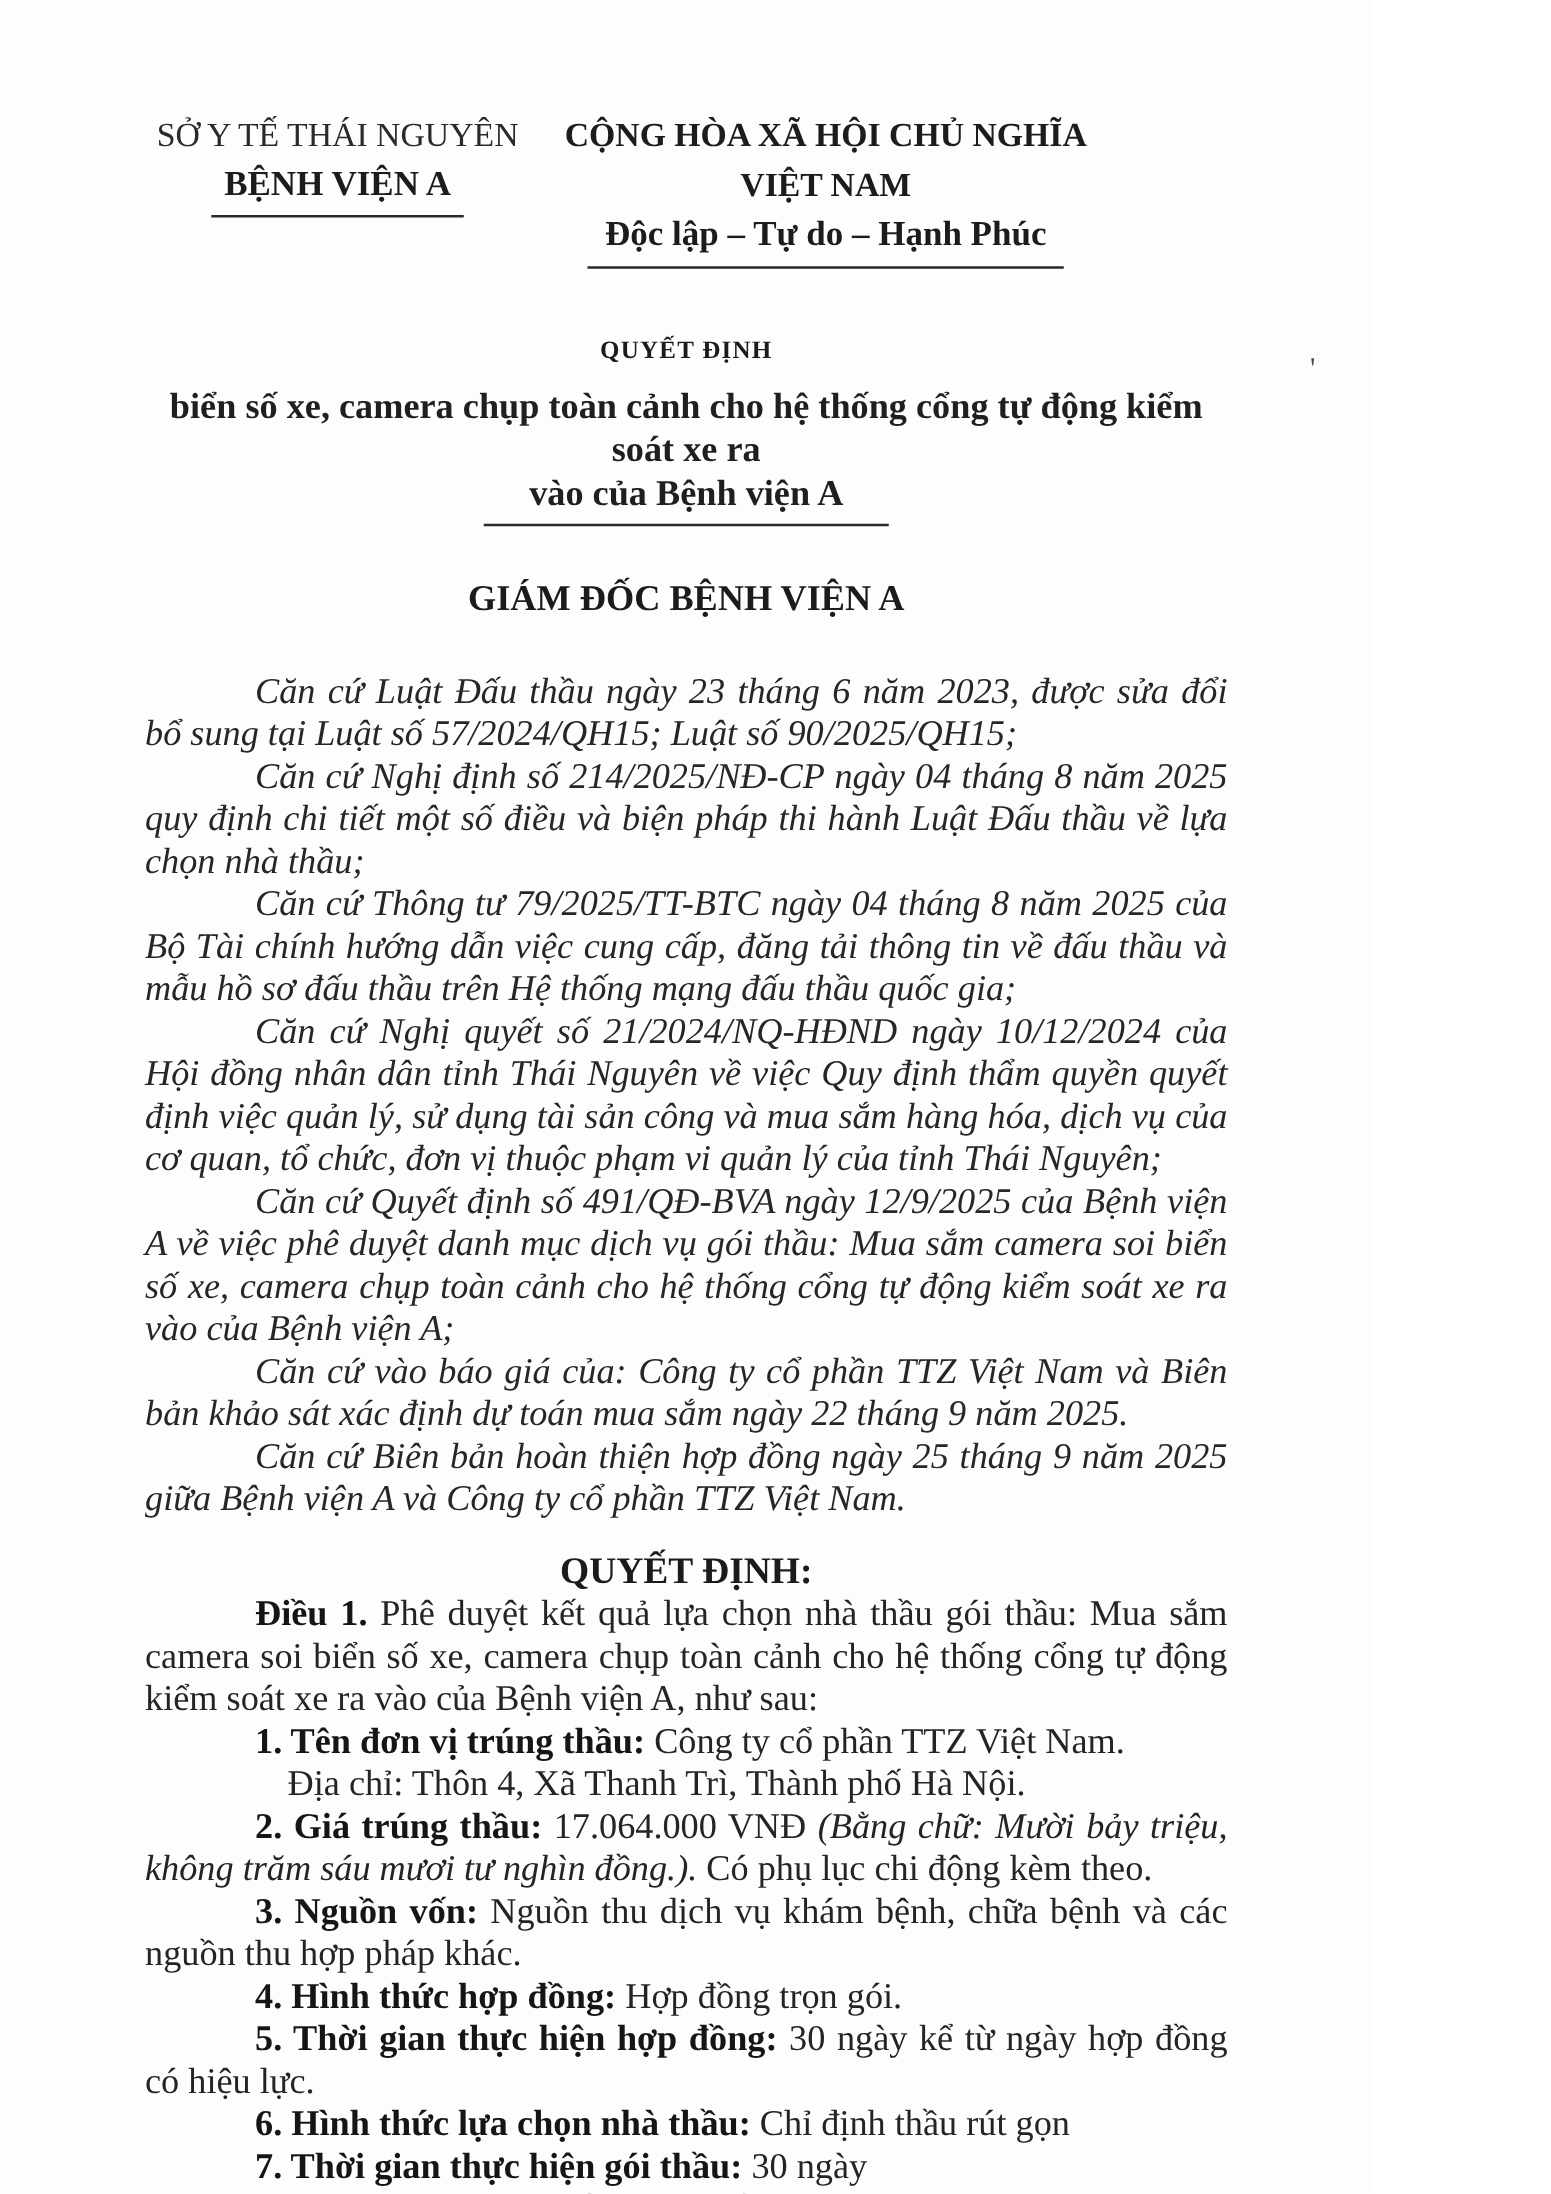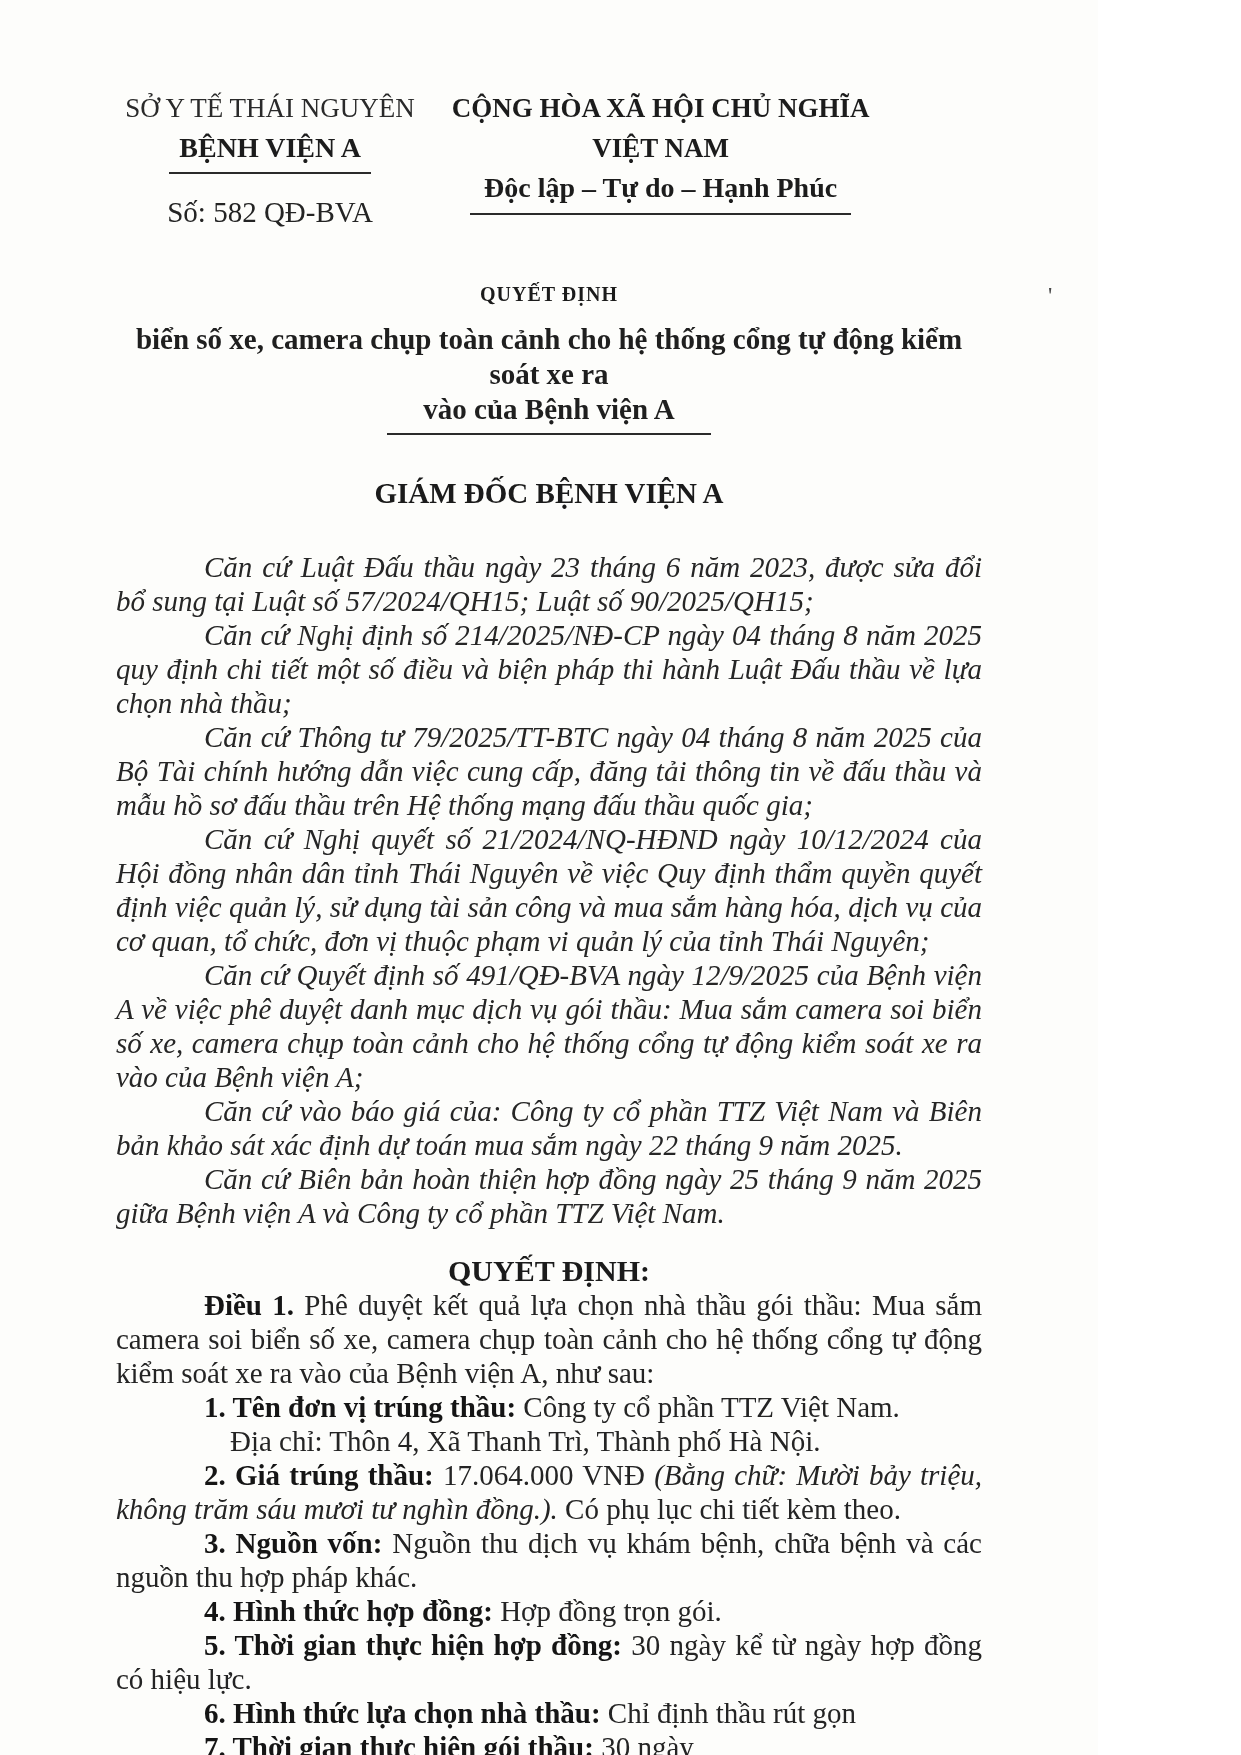--- a/index.html
+++ b/index.html
@@ -64,21 +64,20 @@
 
 <div class="page">
   <div class="content">
 
     <div class="header">
       <div class="h-left">
         <div class="org-parent">SỞ Y TẾ THÁI NGUYÊN</div>
         <div class="org-name-wrap">
           <span class="org-name">BỆNH VIỆN A</span>
         </div>
-        <div class="doc-number">Số: 582 QĐ-BVA</div>
       </div>
       <div class="h-right">
         <div class="national-title">CỘNG HÒA XÃ HỘI CHỦ NGHĨA VIỆT NAM</div>
         <div class="motto-wrap">
           <span class="motto">Độc lập – Tự do – Hạnh Phúc</span>
         </div>
       </div>
     </div>
 
     <div class="title-block">
@@ -99,21 +98,21 @@
       <p class="recital">Căn cứ vào báo giá của: Công ty cổ phần TTZ Việt Nam và Biên bản khảo sát xác định dự toán mua sắm ngày 22 tháng 9 năm 2025.</p>
       <p class="recital">Căn cứ Biên bản hoàn thiện hợp đồng ngày 25 tháng 9 năm 2025 giữa Bệnh viện A và Công ty cổ phần TTZ Việt Nam.</p>
     </div>
 
     <div class="decision-heading">QUYẾT ĐỊNH:</div>
 
     <p class="body-par article"><b>Điều 1.</b> <span>Phê duyệt kết quả lựa chọn nhà thầu gói thầu: Mua sắm camera soi biển số xe, camera chụp toàn cảnh cho hệ thống cổng tự động kiểm soát xe ra vào của Bệnh viện A, như sau:</span></p>
 
     <p class="body-par"><b>1. Tên đơn vị trúng thầu:</b> <span>Công ty cổ phần TTZ Việt Nam.</span></p>
     <p class="body-par addr"><span>Địa chỉ: Thôn 4, Xã Thanh Trì, Thành phố Hà Nội.</span></p>
-    <p class="body-par"><b>2. Giá trúng thầu:</b> <span>17.064.000 VNĐ</span> <i>(Bằng chữ: Mười bảy triệu, không trăm sáu mươi tư nghìn đồng.).</i> <span>Có phụ lục chi tiết kèm theo.</span></p>
+    <p class="body-par"><b>2. Giá trúng thầu:</b> <span>17.064.000 VNĐ</span> <i>(Bằng chữ: Mười bảy triệu, không trăm sáu mươi tư nghìn đồng.).</i> <span>Có phụ lục chi động kèm theo.</span></p>
     <p class="body-par"><b>3. Nguồn vốn:</b> <span>Nguồn thu dịch vụ khám bệnh, chữa bệnh và các nguồn thu hợp pháp khác.</span></p>
     <p class="body-par"><b>4. Hình thức hợp đồng:</b> <span>Hợp đồng trọn gói.</span></p>
     <p class="body-par"><b>5. Thời gian thực hiện hợp đồng:</b> <span>30 ngày kể từ ngày hợp đồng có hiệu lực.</span></p>
     <p class="body-par"><b>6. Hình thức lựa chọn nhà thầu:</b> <span>Chỉ định thầu rút gọn</span></p>
     <p class="body-par"><b>7. Thời gian thực hiện gói thầu:</b> <span>30 ngày</span></p>
     <p class="body-par"><b>8. Danh mục trúng thầu:</b> <span>Chi tiết tại phụ lục kèm theo.</span></p>
 
   </div>
 
   <svg class="stamp" viewBox="0 0 240 250" aria-hidden="true">

